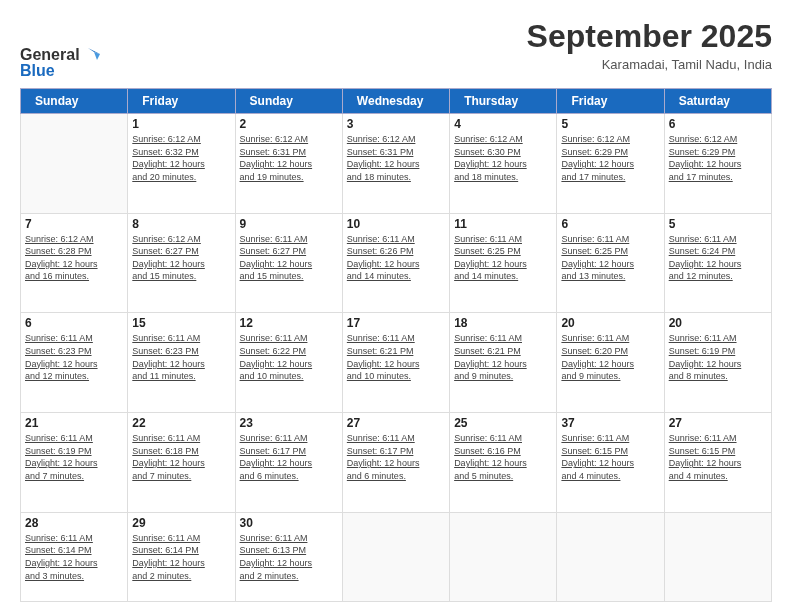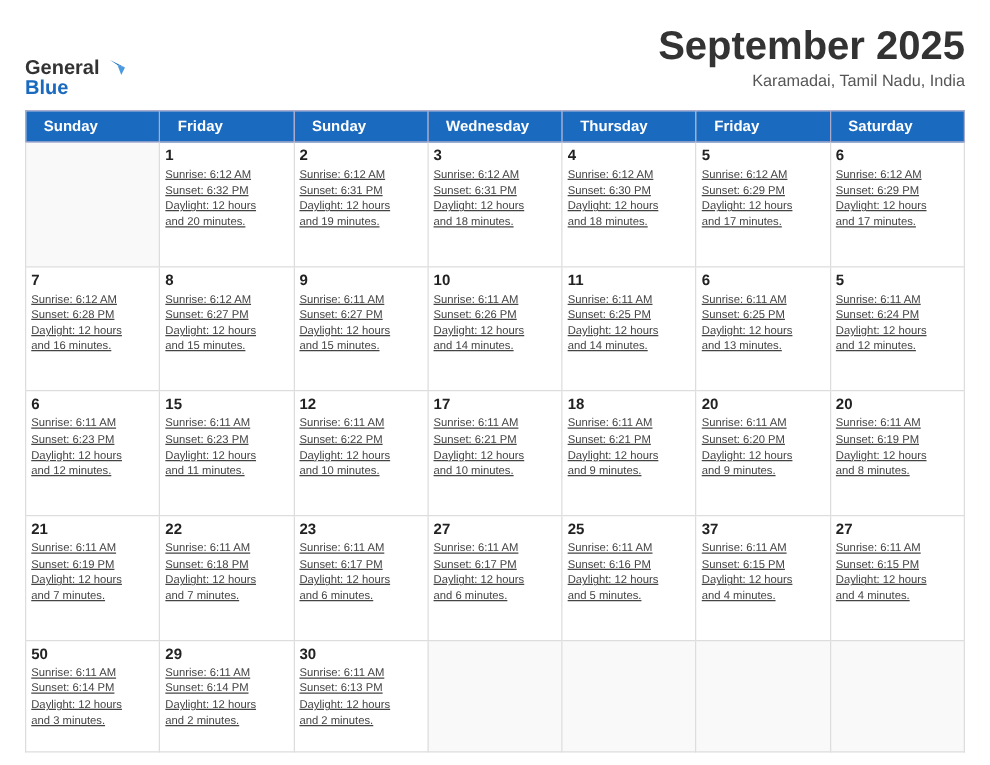--- a/index.html
+++ b/index.html
@@ -315,21 +315,21 @@
           <td>
             <span class="day-num">27</span>
             <div class="cell-info" style="white-space: pre-line;">Sunrise: 6:11 AM
 Sunset: 6:15 PM
 Daylight: 12 hours
 and 4 minutes.</div>
           </td>
         </tr>
         <tr>
           <td>
-            <span class="day-num">50</span>
+            <span class="day-num">28</span>
             <div class="cell-info" style="white-space: pre-line;">Sunrise: 6:11 AM
 Sunset: 6:14 PM
 Daylight: 12 hours
 and 3 minutes.</div>
           </td>
           <td>
             <span class="day-num">29</span>
             <div class="cell-info" style="white-space: pre-line;">Sunrise: 6:11 AM
 Sunset: 6:14 PM
 Daylight: 12 hours

